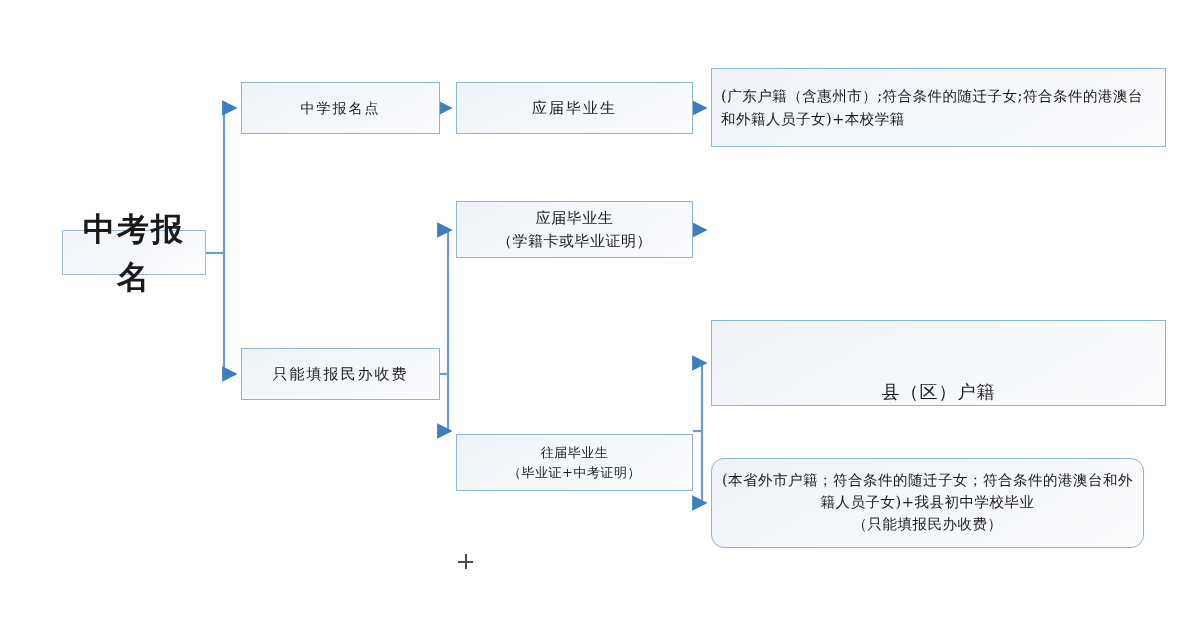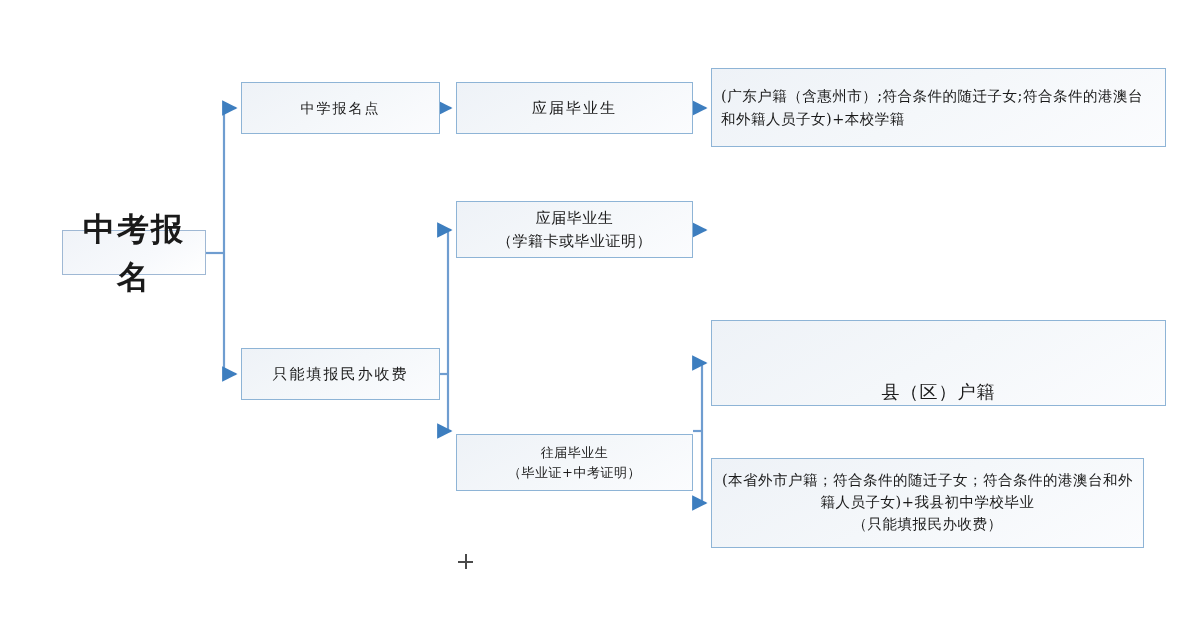--- a/index.html
+++ b/index.html
@@ -112,20 +112,21 @@
   #node-detail-3 {
     left: 711px; top: 320px; width: 455px; height: 86px;
     font-size: 18px;
     letter-spacing: 1px;
     align-items: flex-end;
   }
   #node-detail-4 {
     left: 711px; top: 458px; width: 433px; height: 90px;
     font-size: 14.5px;
     line-height: 1.5;
+    border-radius: 13px;
   }
 
   
   #cursor-mark {
     position: absolute;
     z-index: 3;
     left: 458px;
     top: 554px;
     width: 15px;
     height: 15px;

